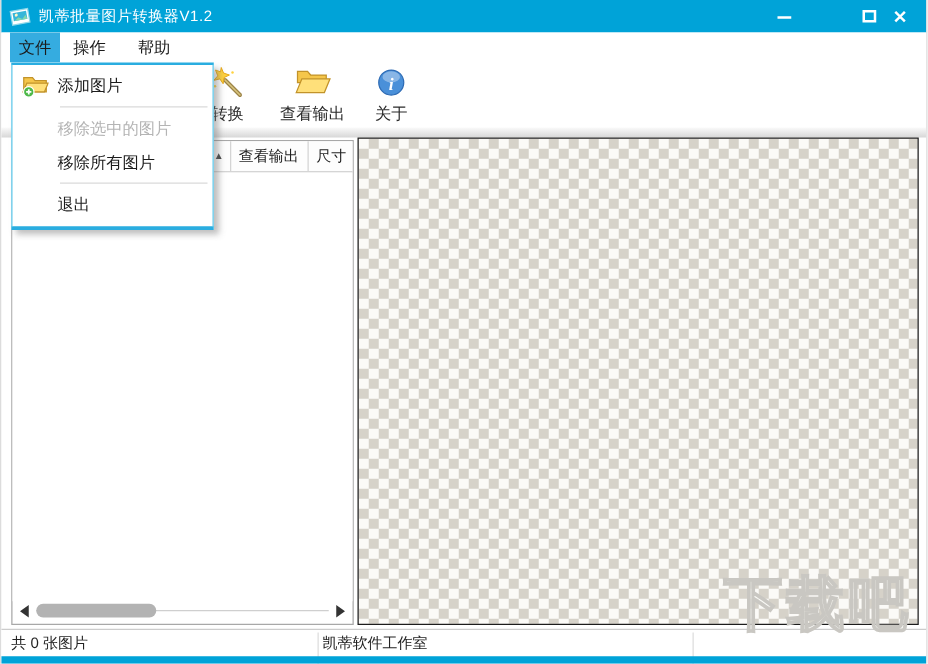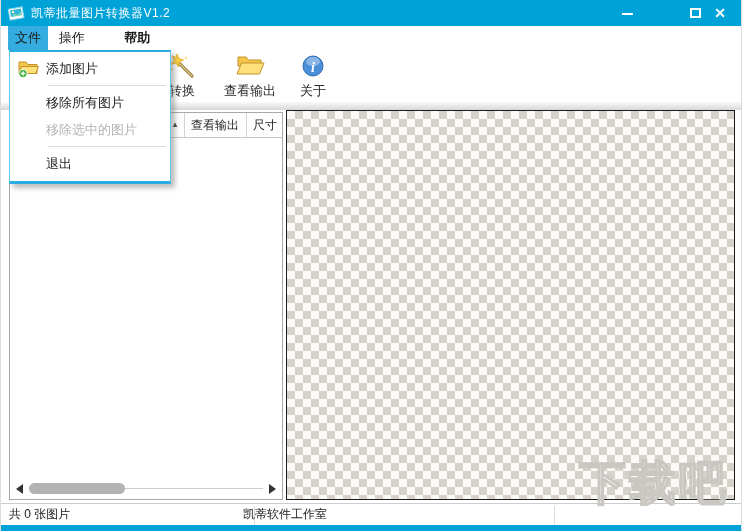--- a/index.html
+++ b/index.html
@@ -33,21 +33,21 @@
   
   .menubar {
     position: absolute; top: 26px; left: 0; right: 0; height: 24px;
     background: #ffffff; padding-left: 7px; font-size: 13px;
   }
   .menubar .item {
     display: inline-block; padding: 0 7px; line-height: 24px;
     color: #1b1b1b; cursor: pointer;
   }
   .menubar .item.active { background: #35ace0; text-align: center; }
-  .menubar .item.gap { margin-left: 22px; font-weight: bold; }
+  .menubar .item.gap { margin-left: 8px; }
   
   .toolbar {
     position: absolute; top: 50px; left: 0; right: 0; height: 52px;
     background: #ffffff;
   }
   .tool-btn {
     position: absolute; top: 1px; height: 50px;
     display: flex; flex-direction: column; align-items: center; justify-content: flex-start;
     gap: 1px; cursor: pointer; font-size: 13px; color: #2a2a2a;
   }
@@ -97,21 +97,21 @@
     background-image: conic-gradient(#d6d2c9 25%, transparent 0 50%, #d6d2c9 0 75%, transparent 0);
     background-size: 16px 16px;
   }
   
   .statusbar {
     position: absolute; top: 503px; left: 0; right: 0; height: 36px;
     background: #ffffff; border-top: 1px solid #cccccc; font-size: 12px; color: #222;
   }
   .status-text { position: absolute; top: 0; line-height: 21px; white-space: nowrap; }
   .st-count  { left: 8px; }
-  .st-studio { left: 242px; }
+  .st-studio { left: 257px; }
   .status-div { position: absolute; top: 2px; bottom: 2px; width: 1px; background: #dddddd; }
   .sd-1 { left: 253px; } .sd-2 { left: 553px; }
   .bottom-strip { position: absolute; top: 525px; left: 0; right: 0; height: 6px; background: #00a3d8; }
   
   .wm-title {
     position: absolute; left: 578px; top: 452px; z-index: 40; pointer-events: none;
     font-size: 47px; font-weight: bold; letter-spacing: 3px;
     color: rgba(252,251,248,0.55); -webkit-text-stroke: 1.5px #c9c7c2;
   }
   .wm-url {
@@ -244,27 +244,27 @@
           <path d="M2 3 h7 l2 2.5 h9 v9 H2 z" fill="#f5c64a" stroke="#c2932a" stroke-width="1"></path>
           <path d="M4.5 7.5 H21.5 l-3 7 H1.5 z" fill="#ffe07a" stroke="#c2932a" stroke-width="1"></path>
           <circle cx="6" cy="14.5" r="4.2" fill="#4db848" stroke="#ffffff" stroke-width="1"></circle>
           <line x1="6" y1="12.4" x2="6" y2="16.6" stroke="#ffffff" stroke-width="1.4"></line>
           <line x1="3.9" y1="14.5" x2="8.1" y2="14.5" stroke="#ffffff" stroke-width="1.4"></line>
         </svg>
       </span>
       <span>添加图片</span>
     </div>
     <div class="menu-sep"></div>
+    <div class="menu-item disabled">
+      <span class="mic"></span>
+      <span>移除选中的图片</span>
+    </div>
     <div class="menu-item">
       <span class="mic"></span>
       <span>移除所有图片</span>
-    </div>
-    <div class="menu-item disabled">
-      <span class="mic"></span>
-      <span>移除选中的图片</span>
     </div>
     <div class="menu-sep"></div>
     <div class="menu-item">
       <span class="mic"></span>
       <span>退出</span>
     </div>
   </div>
 
 </div>
 

